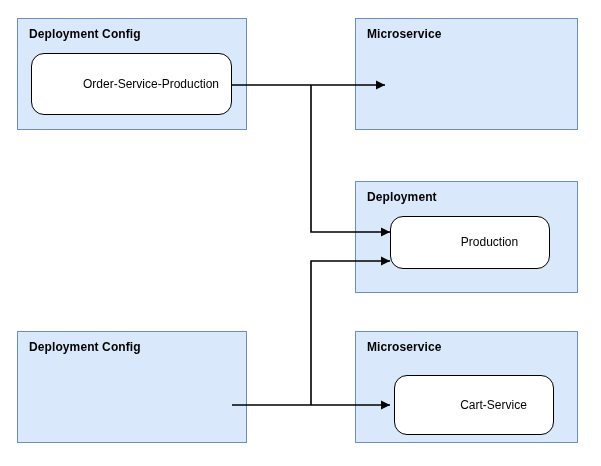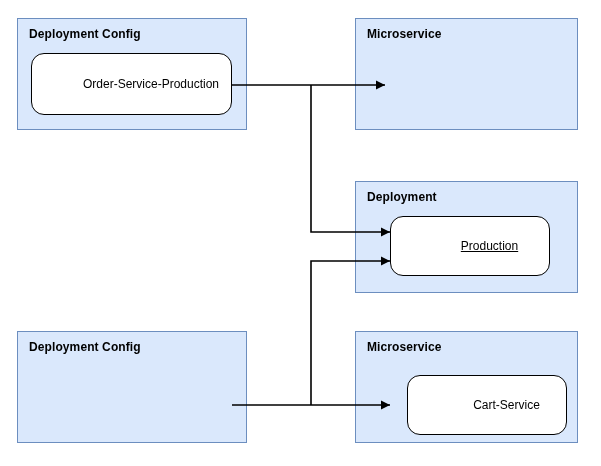--- a/index.html
+++ b/index.html
@@ -89,32 +89,32 @@
     <span class="node-label">Order-Service-Production</span>
   </div>
 
   <div class="group" style="left:355px; top:18px; width:223px; height:112px;">
     <div class="group-title">Microservice</div>
   </div>
 
   <div class="group" style="left:355px; top:181px; width:223px; height:112px;">
     <div class="group-title">Deployment</div>
   </div>
-  <div class="node" style="left:390px; top:216px; width:160px; height:60px;text-decoration:underline;">
+  <div class="node" style="left:390px; top:216px; width:160px; height:53px;">
     <span class="node-label">Production</span>
   </div>
 
   <div class="group" style="left:17px; top:331px; width:230px; height:112px;">
     <div class="group-title">Deployment Config</div>
   </div>
 
   <div class="group" style="left:355px; top:331px; width:223px; height:112px;">
     <div class="group-title">Microservice</div>
   </div>
-  <div class="node" style="left:407px; top:375px; width:160px; height:60px;">
+  <div class="node" style="left:394px; top:375px; width:160px; height:60px;">
     <span class="node-label">Cart-Service</span>
   </div>
 
   <svg id="connectors" viewBox="0 0 601 466">
     <g id="edge-layer">
         <g>
           <path d="M 232 85 L 385 85"></path>
           <polygon points="385,85 376,80.4 376,89.6" class="arrowhead"></polygon>
         </g>
         <g>

